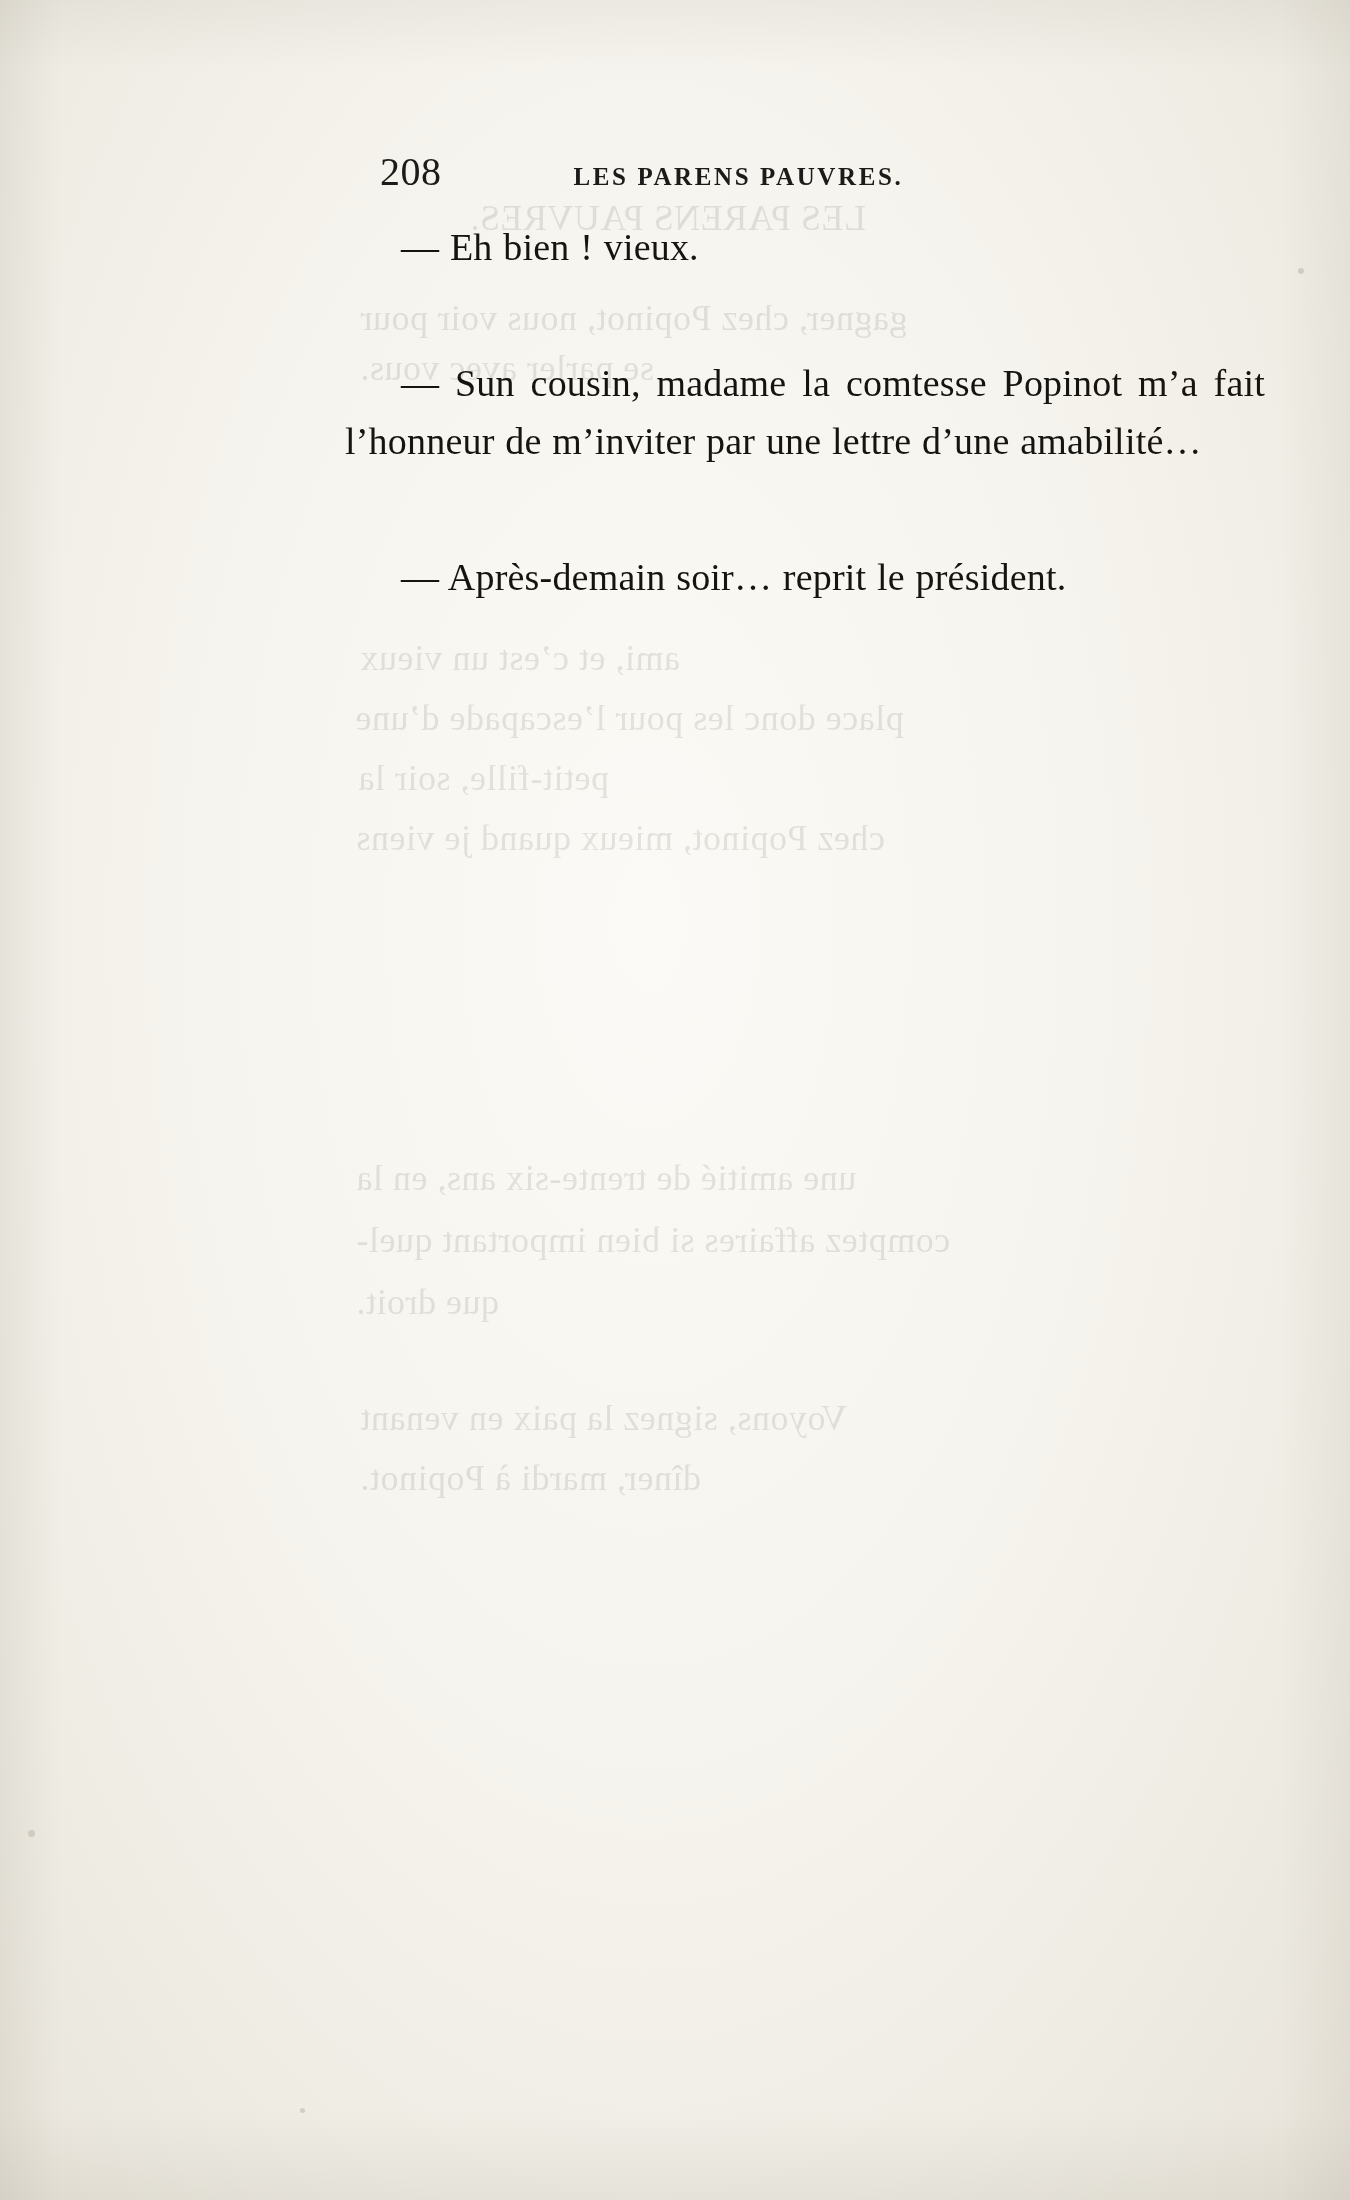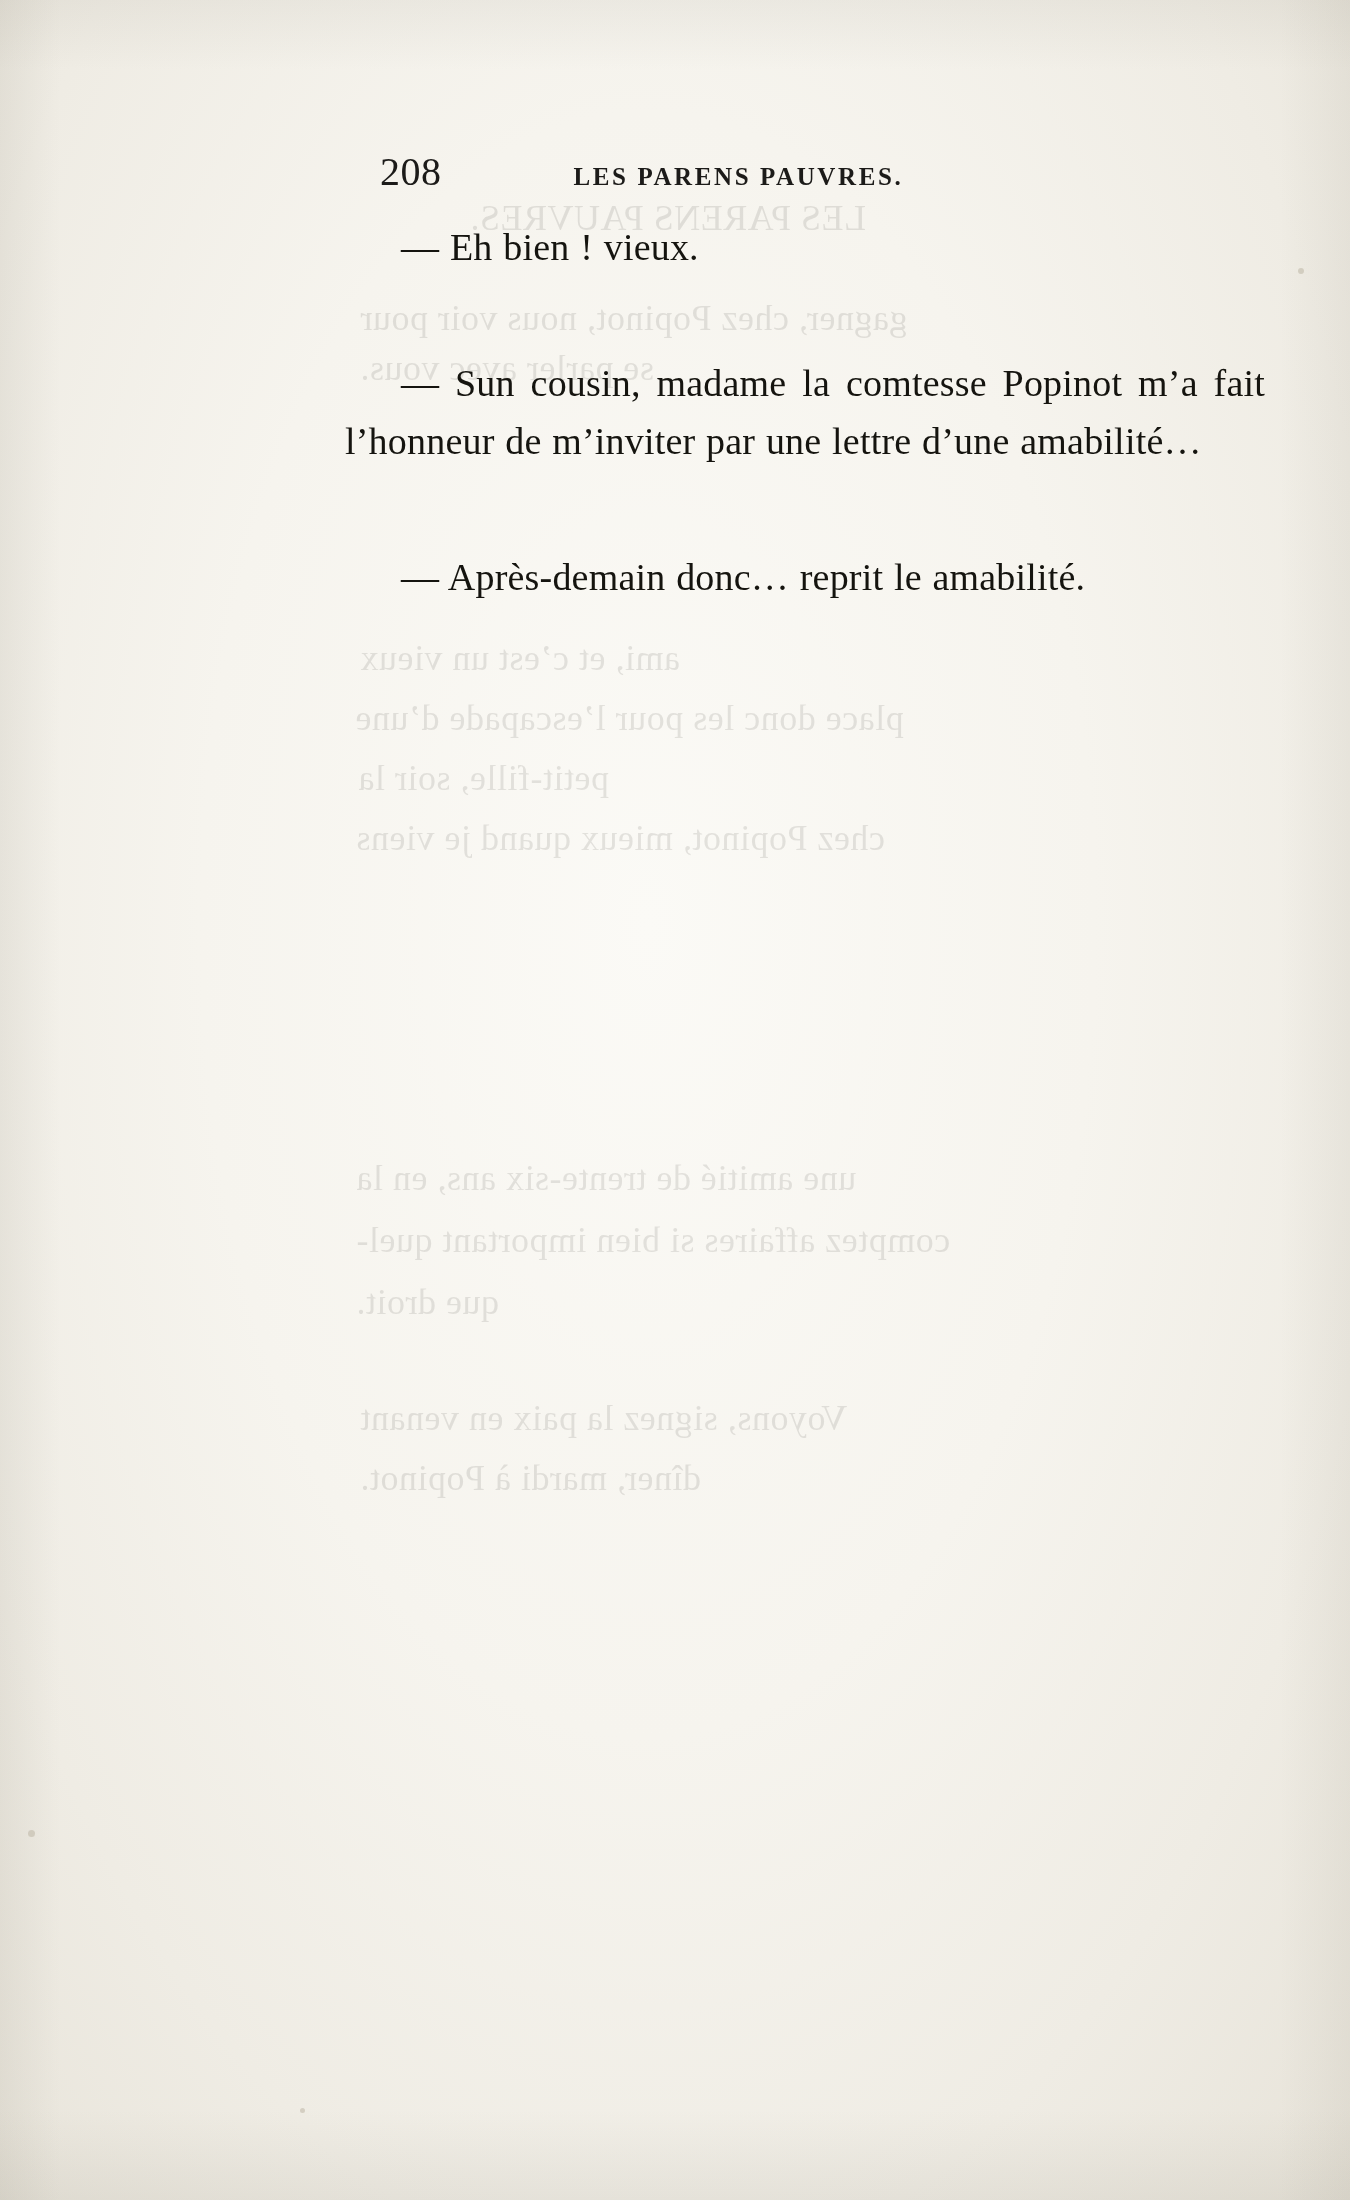--- a/index.html
+++ b/index.html
@@ -143,20 +143,20 @@
 <div class="text-block">
 
   <div class="head">
     <span class="folio">208</span>
     <span class="head-title">LES PARENS PAUVRES.</span>
   </div>
 
   <div class="body-col">
     <p class="para indent gap-xl">— Eh bien ! vieux.</p>
     <p class="para indent gap-xl">— Sun cousin, madame la comtesse Popinot m’a fait l’honneur de m’inviter par une lettre d’une amabilité…</p>
-    <p class="para indent gap-lg">— Après-demain donc… reprit le amabilité.</p>
+    <p class="para indent gap-lg">— Après-demain soir… reprit le président.</p>
   </div>
 
 </div>
 
 <div class="speck" style="left:28px;top:1830px;width:7px;height:7px;"></div>
 <div class="speck" style="left:1298px;top:268px;width:6px;height:6px;"></div>
 <div class="speck" style="left:300px;top:2108px;width:5px;height:5px;"></div>
 
 </body></html>

